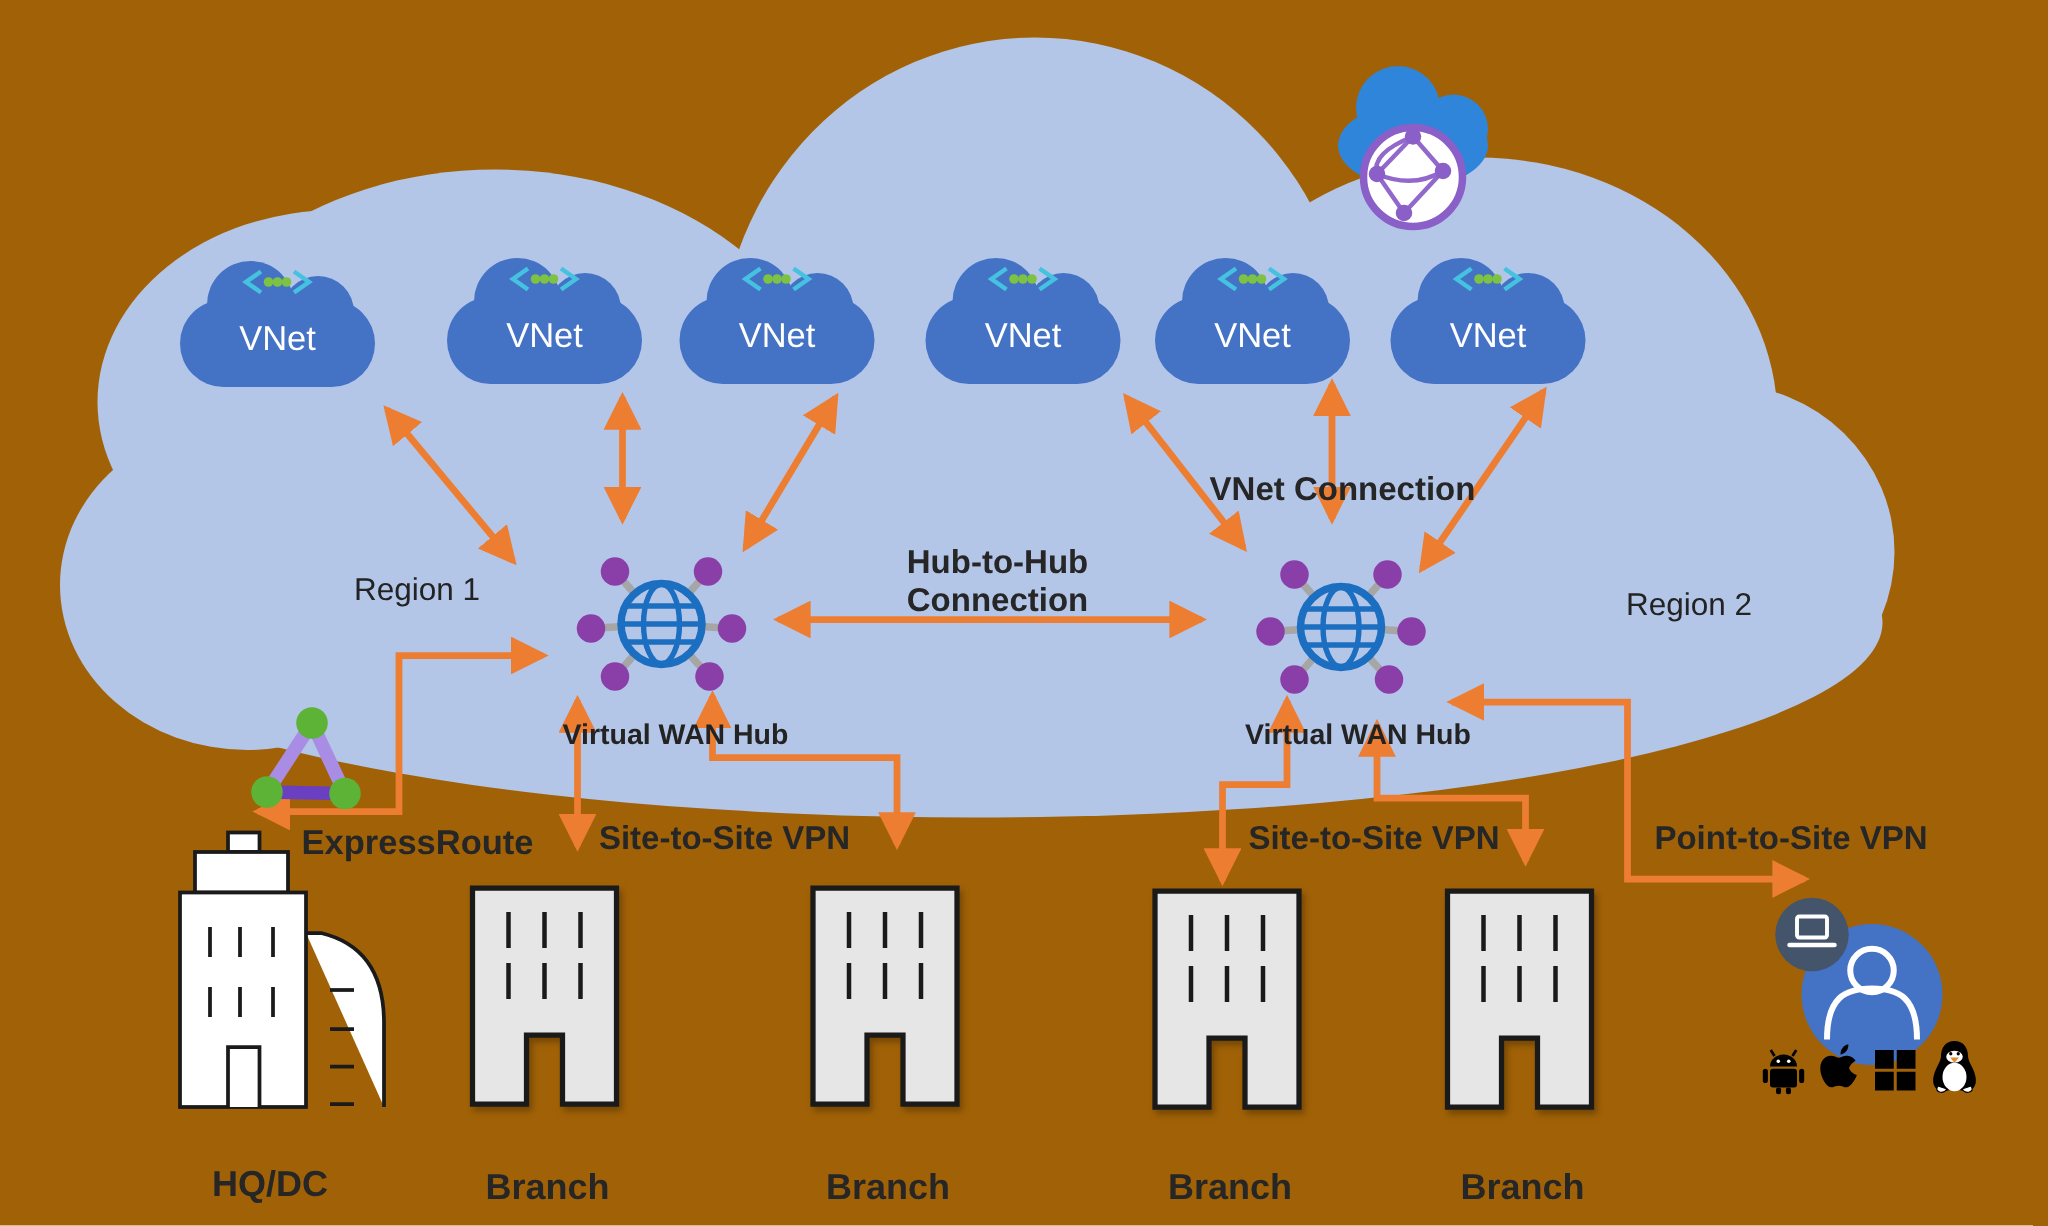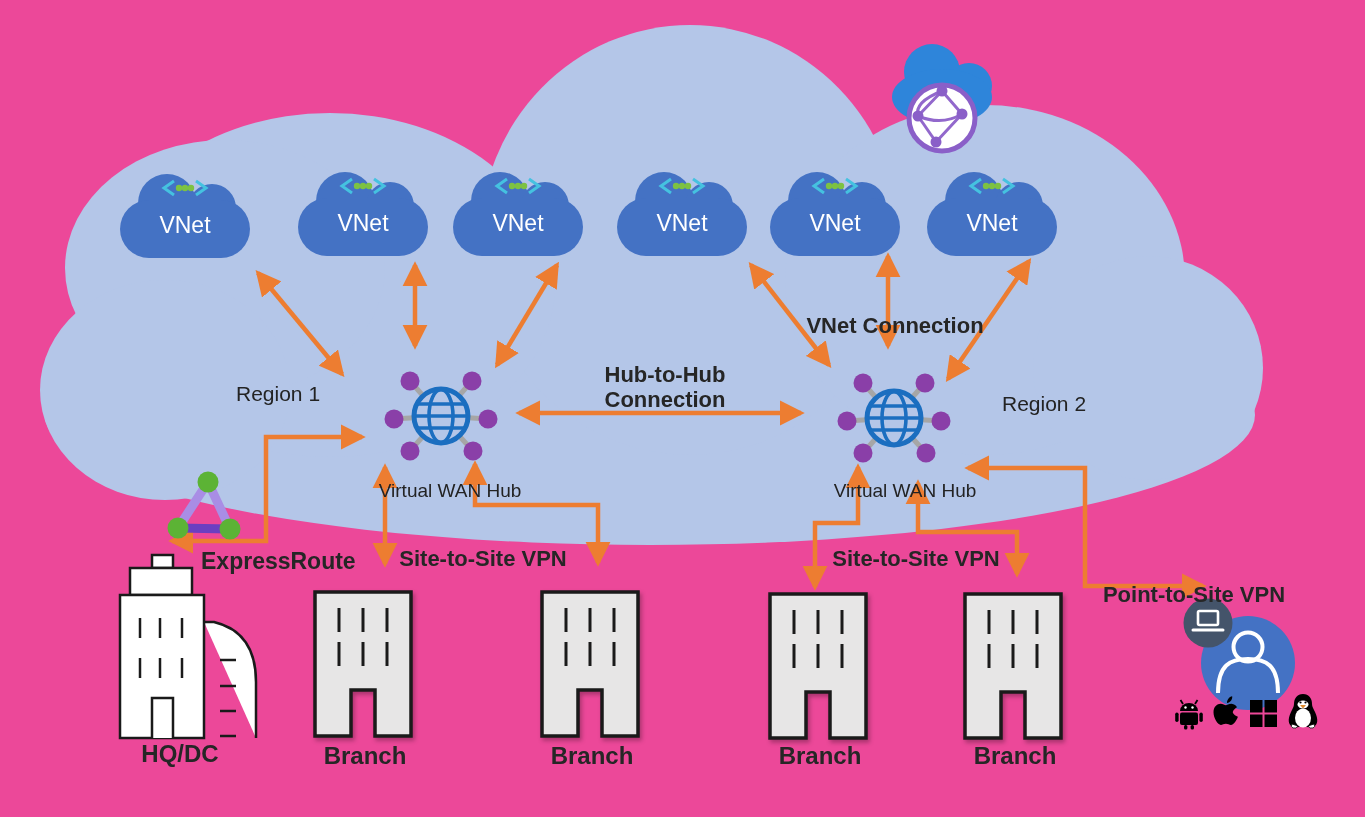--- a/index.html
+++ b/index.html
@@ -1,28 +1,28 @@
 <!DOCTYPE html>
 <html><head>
 <meta charset="utf-8">
 <style>
   html,body{margin:0;padding:0;background:#ffffff;}
   .canvas{
-    position:relative;width:1365px;height:817px;overflow:hidden;background:#ec4899;
+    position:relative;width:1365px;height:817px;overflow:hidden;background:#a16207;
     font-family:"Liberation Sans", sans-serif;color:#1f1f1f;
   }
   .abs{position:absolute;}
   svg{display:block;overflow:visible;}
   
   .lbl{position:absolute;white-space:nowrap;color:#232323;}
   .lbl.center{text-align:center;white-space:normal;}
   .region{font-size:21px;font-weight:400;}
-  .hub-label{font-size:19px;font-weight:400;text-align:center;}
+  .hub-label{font-size:19px;font-weight:700;text-align:center;}
   .bold-lbl{font-size:22px;font-weight:700;color:#262626;}
-  .site-lbl{font-size:24px;font-weight:700;color:#262626;text-align:center;}
+  .site-lbl{font-size:24px;font-weight:700;color:#262626;text-align:center;margin-top:36px;}
   .er-lbl{font-size:23px;font-weight:700;color:#262626;}
   .two-line{line-height:25px;text-align:center;}
   
   .vnet{position:absolute;width:130px;height:88px;}
   .vnet .bump1{position:absolute;left:18px;top:4px;width:58px;height:58px;border-radius:50%;background:#4472c4;}
   .vnet .bump2{position:absolute;left:68px;top:14px;width:48px;height:48px;border-radius:50%;background:#4472c4;}
   .vnet .body{position:absolute;left:0;bottom:0;width:130px;height:58px;border-radius:29px;background:#4472c4;}
   .vnet .vnet-label{position:absolute;left:0;top:42px;width:100%;text-align:center;color:#ffffff;font-size:23px;font-weight:400;}
   .vnet .mini{position:absolute;left:38px;top:7px;}
 </style>
@@ -359,36 +359,36 @@
         <circle cx="12.5" cy="9.5" r="1.1" fill="#000000"></circle>
         <circle cx="17.5" cy="9.5" r="1.1" fill="#000000"></circle>
         <path d="M12,12 L18,12 L15,15.5 z" fill="#dd8a2e"></path>
         <path d="M4,31 q-2,3 1,4 q3,1 5,-2 z" fill="#ffffff" stroke="#000" stroke-width="0.8"></path>
         <path d="M26,31 q2,3 -1,4 q-3,1 -5,-2 z" fill="#ffffff" stroke="#000" stroke-width="0.8"></path>
       </g>
     </svg>
   </div>
 
   <div class="lbl region" style="left:236px;top:382px;">Region 1</div>
-  <div class="lbl region" style="left:1002px;top:392px;">Region 2</div>
+  <div class="lbl region" style="left:1084px;top:392px;">Region 2</div>
 
   <div class="lbl hub-label" style="left:375px;top:480px;width:150px;">Virtual WAN Hub</div>
   <div class="lbl hub-label" style="left:830px;top:480px;width:150px;">Virtual WAN Hub</div>
 
   <div class="lbl bold-lbl two-line" style="left:565px;top:362px;width:200px;">
     <div>Hub-to-Hub</div>
     <div>Connection</div>
   </div>
 
   <div class="lbl bold-lbl center" style="left:795px;top:313px;width:200px;">VNet Connection</div>
 
   <div class="lbl er-lbl" style="left:201px;top:548px;">ExpressRoute</div>
   <div class="lbl bold-lbl center" style="left:395px;top:546px;width:176px;">Site-to-Site VPN</div>
   <div class="lbl bold-lbl center" style="left:828px;top:546px;width:176px;">Site-to-Site VPN</div>
-  <div class="lbl bold-lbl center" style="left:1098px;top:546px;width:192px;margin-top:36px;">Point-to-Site VPN</div>
+  <div class="lbl bold-lbl center" style="left:1098px;top:546px;width:192px;">Point-to-Site VPN</div>
 
   <div class="lbl site-lbl" style="left:130px;top:740px;width:100px;">HQ/DC</div>
   <div class="lbl site-lbl" style="left:313px;top:742px;width:104px;">Branch</div>
   <div class="lbl site-lbl" style="left:540px;top:742px;width:104px;">Branch</div>
   <div class="lbl site-lbl" style="left:768px;top:742px;width:104px;">Branch</div>
   <div class="lbl site-lbl" style="left:963px;top:742px;width:104px;">Branch</div>
 
 </div>
 
 </body></html>

